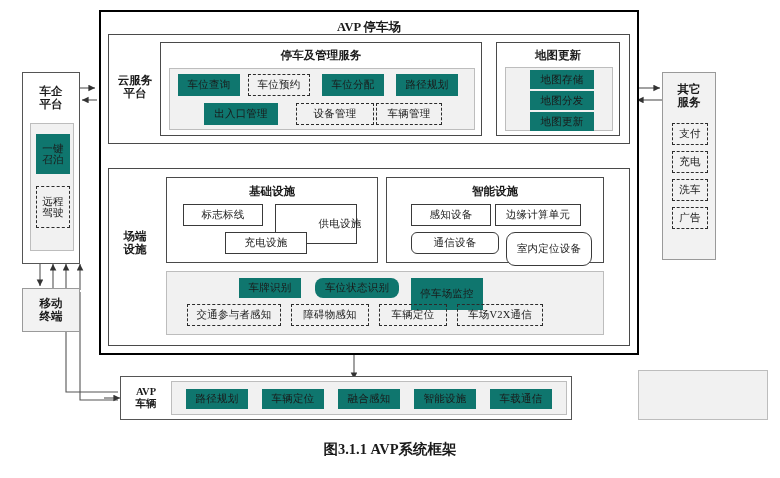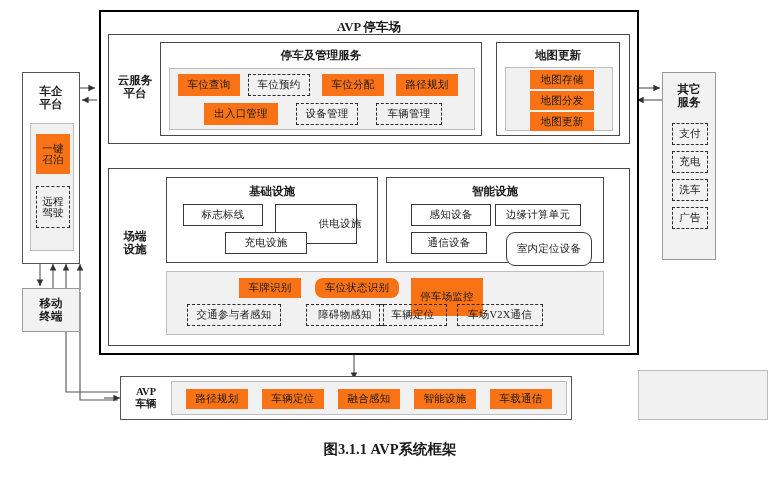--- a/index.html
+++ b/index.html
@@ -18,21 +18,21 @@
   .b-gray{border:1.4px solid #9a9a9a;background:#f2f2f2;}
   .panel-gray{background:#f1f1f1;border:1px solid #bdbdbd;}
 
   
   .chip{
     position:absolute;box-sizing:border-box;
     display:flex;align-items:center;justify-content:center;
     font-size:10.5px;line-height:1.05;text-align:center;
     letter-spacing:.2px;white-space:nowrap;
   }
-  .chip-fill{background:#f97316;border:0;}
+  .chip-fill{background:#0f766e;border:0;}
   .chip-dash{background:transparent;border:1.4px dashed #2b2b2b;}
   .chip-out{background:#ffffff;border:1.4px solid #3a3a3a;}
 
   .lbl{position:absolute;display:flex;align-items:center;justify-content:center;
        text-align:center;line-height:1.15;white-space:pre-line;}
 
   .ttl{position:absolute;width:100%;text-align:center;font-size:11.5px;font-weight:bold;}
 
   
   #wires{position:absolute;left:0;top:0;width:780px;height:478px;pointer-events:none;}
@@ -110,21 +110,21 @@
 
 <div class="bx b-thin" style="left:160px;top:42px;width:322px;height:94px;">
   <div class="ttl" style="left:0;top:5px;">停车及管理服务</div>
   <div class="panel-gray abs" style="left:8px;top:25px;width:306px;height:62px;">
     <div class="chip chip-fill" style="left:8px;top:5px;width:62px;height:22px;">车位查询</div>
     <div class="chip chip-dash" style="left:78px;top:5px;width:62px;height:22px;">车位预约</div>
     <div class="chip chip-fill" style="left:152px;top:5px;width:62px;height:22px;">车位分配</div>
     <div class="chip chip-fill" style="left:226px;top:5px;width:62px;height:22px;">路径规划</div>
 
     <div class="chip chip-fill" style="left:34px;top:34px;width:74px;height:22px;">出入口管理</div>
-    <div class="chip chip-dash" style="left:126px;top:34px;width:62px;height:22px;">设备管理</div>
+    <div class="chip chip-dash" style="left:126px;top:34px;width:78px;height:22px;">设备管理</div>
     <div class="chip chip-dash" style="left:206px;top:34px;width:66px;height:22px;">车辆管理</div>
   </div>
 </div>
 
 <div class="bx b-thin" style="left:496px;top:42px;width:124px;height:94px;">
   <div class="ttl" style="left:0;top:5px;">地图更新</div>
   <div class="panel-gray abs" style="left:8px;top:24px;width:108px;height:64px;">
     <div class="chip chip-fill" style="left:24px;top:2px;width:64px;height:19px;">地图存储</div>
     <div class="chip chip-fill" style="left:24px;top:23px;width:64px;height:19px;">地图分发</div>
     <div class="chip chip-fill" style="left:24px;top:44px;width:64px;height:19px;">地图更新</div>
@@ -140,31 +140,31 @@
   <div class="ttl" style="left:0;top:6px;">基础设施</div>
   <div class="chip chip-out" style="left:16px;top:26px;width:80px;height:22px;">标志标线</div>
   <div class="chip chip-out" style="left:108px;top:26px;width:82px;height:40px;padding-left:48px;">供电设施</div>
   <div class="chip chip-out" style="left:58px;top:54px;width:82px;height:22px;">充电设施</div>
 </div>
 
 <div class="bx b-thin" style="left:386px;top:177px;width:218px;height:86px;">
   <div class="ttl" style="left:0;top:6px;">智能设施</div>
   <div class="chip chip-out" style="left:24px;top:26px;width:80px;height:22px;">感知设备</div>
   <div class="chip chip-out" style="left:108px;top:26px;width:86px;height:22px;">边缘计算单元</div>
-  <div class="chip chip-out" style="left:24px;top:54px;width:76px;height:22px;">通信设备</div>
+  <div class="chip chip-out" style="left:24px;top:54px;width:88px;height:22px;border-radius:6px;">通信设备</div>
   <div class="chip chip-out" style="left:119px;top:54px;width:86px;height:34px;border-radius:9px;">室内定位设备</div>
 </div>
 
 <div class="panel-gray abs" style="left:166px;top:271px;width:438px;height:64px;">
   <div class="chip chip-fill" style="left:72px;top:6px;width:62px;height:20px;">车牌识别</div>
   <div class="chip chip-fill" style="left:148px;top:6px;width:84px;height:20px;border-radius:8px;">车位状态识别</div>
-  <div class="chip chip-fill" style="left:244px;top:6px;width:72px;height:38px;">停车场监控</div>
+  <div class="chip chip-fill" style="left:244px;top:6px;width:72px;height:32px;">停车场监控</div>
 
   <div class="chip chip-dash" style="left:20px;top:32px;width:94px;height:22px;">交通参与者感知</div>
-  <div class="chip chip-dash" style="left:124px;top:32px;width:78px;height:22px;margin-left:15px;">障碍物感知</div>
+  <div class="chip chip-dash" style="left:124px;top:32px;width:78px;height:22px;">障碍物感知</div>
   <div class="chip chip-dash" style="left:212px;top:32px;width:68px;height:22px;">车辆定位</div>
   <div class="chip chip-dash" style="left:290px;top:32px;width:86px;height:22px;">车场V2X通信</div>
 </div>
 
 <div class="bx b-med" style="left:120px;top:376px;width:452px;height:44px;">
   <div class="lbl" style="left:3px;top:0;width:44px;height:100%;font-size:10.5px;font-weight:bold;white-space:pre-line;">AVP
 车辆</div>
   <div class="panel-gray abs" style="left:50px;top:4px;width:396px;height:34px;">
     <div class="chip chip-fill" style="left:14px;top:7px;width:62px;height:20px;">路径规划</div>
     <div class="chip chip-fill" style="left:90px;top:7px;width:62px;height:20px;">车辆定位</div>

